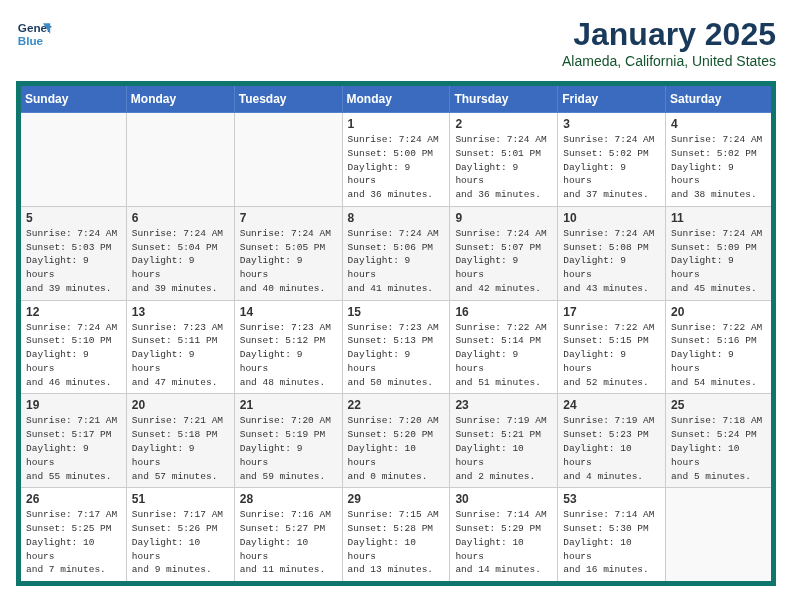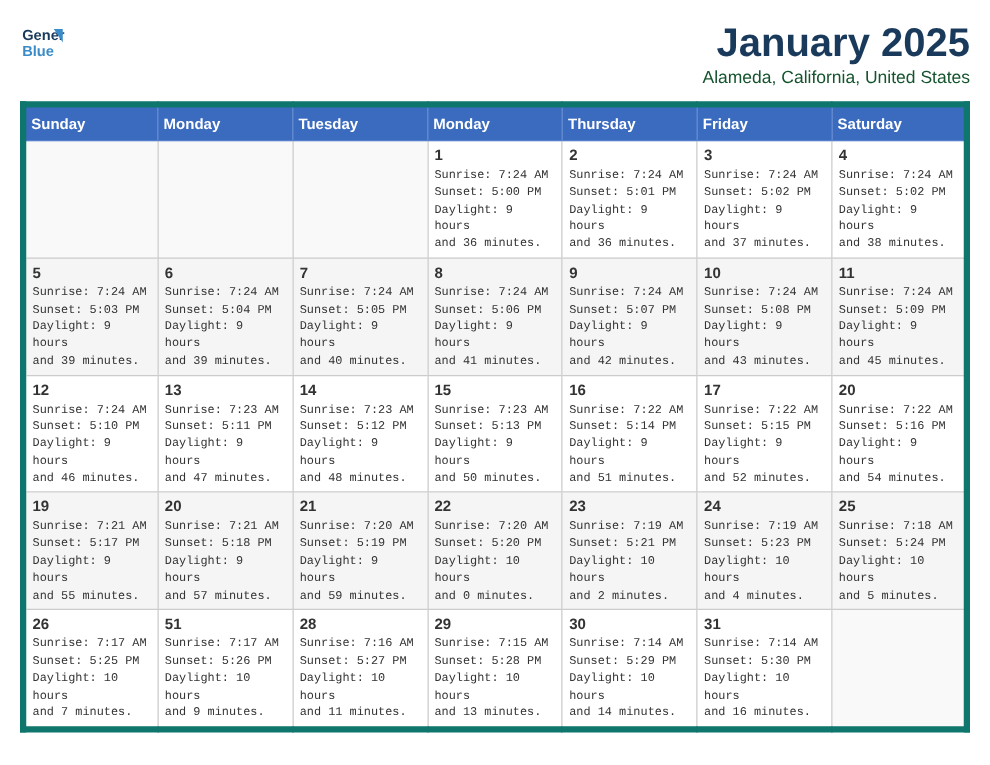--- a/index.html
+++ b/index.html
@@ -327,21 +327,21 @@
 and 13 minutes.</div>
         </td>
         <td>
           <div class="day-number">30</div>
           <div class="day-info" style="white-space: pre-line;">Sunrise: 7:14 AM
 Sunset: 5:29 PM
 Daylight: 10 hours
 and 14 minutes.</div>
         </td>
         <td>
-          <div class="day-number">31</div>
+          <div class="day-number">53</div>
           <div class="day-info" style="white-space: pre-line;">Sunrise: 7:14 AM
 Sunset: 5:30 PM
 Daylight: 10 hours
 and 16 minutes.</div>
         </td>
         <td class="empty-cell"></td>
       </tr>
     </tbody>
 </table>
 

